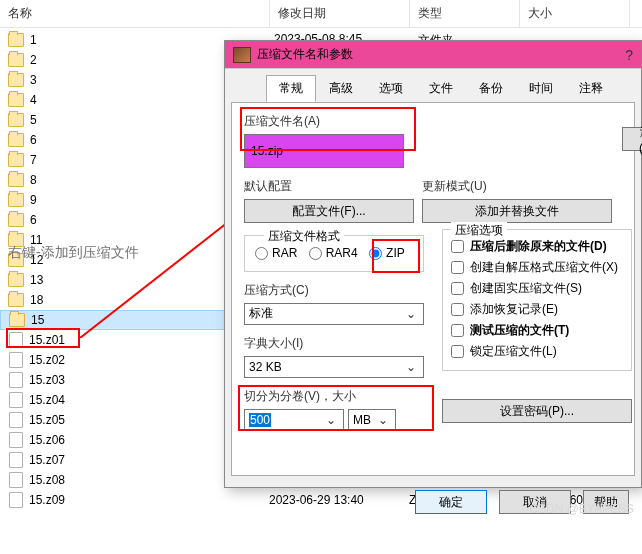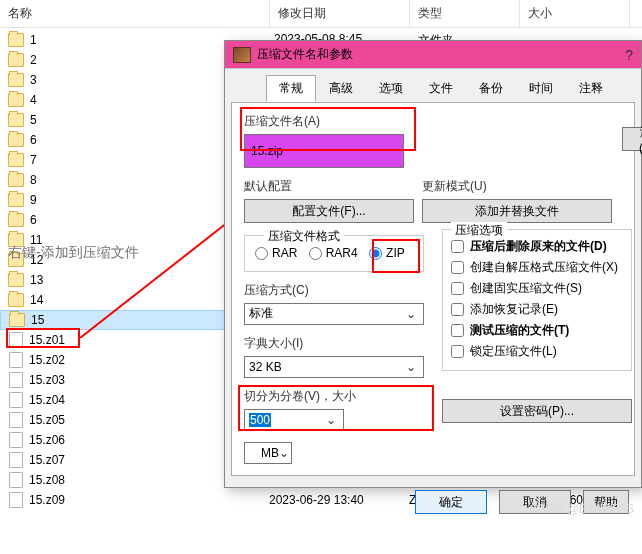--- a/index.html
+++ b/index.html
@@ -41,24 +41,24 @@
 .caret { margin-left: auto; width: 16px; text-align: center; color: #333; }
 
 .checkbox-list label { display: flex; align-items: center; gap: 6px; margin-bottom: 4px; }
 .checkbox-list input { margin: 0; }
 
 .right-col { position: absolute; left: 210px; top: 168px; width: 190px; }
 .right-col .btn { width: 100%; justify-content: center; margin-top: 4px; }
 .right-col .fset2 { border: 1px solid #ccc; padding: 8px 8px 6px; margin-top: 10px; position: relative; }
 .right-col .fset2 .lg { position: absolute; top: -8px; left: 8px; background: #fff; padding: 0 4px; }
 
-.vol-row { display: flex; gap: 11px; flex-direction: column; }
+.vol-row { display: flex; gap: 4px; }
 .vol-row .v-size { border: 1px solid #767676; background: #fff; height: 22px; width: 100px; padding: 2px 4px; color: #0066cc; display: flex; align-items: center; }
 .vol-row .v-size .bluehl { background: #0078d7; color: #fff; padding: 0 1px; }
-.vol-row .v-unit { border: 1px solid #767676; background: #fff; height: 22px; width: 48px; display: flex; align-items: center; padding: 0 16px; }
+.vol-row .v-unit { border: 1px solid #767676; background: #fff; height: 22px; width: 48px; display: flex; align-items: center; padding: 0 4px; }
 
 .dialog-footer { display: flex; gap: 12px; justify-content: flex-end; padding: 8px 12px; }
 .dialog-footer .btn { min-width: 72px; justify-content: center; }
 
 .watermark { position: absolute; right: 8px; bottom: 38px; color: #d9d9d9; font-size: 12px; }
 </style>
 </head>
 <body>
 
 <div class="explorer">
@@ -118,21 +118,21 @@
       <div class="file-row">
         <span class="folder-icon"></span>
         <span>12</span>
       </div>
       <div class="file-row">
         <span class="folder-icon"></span>
         <span>13</span>
       </div>
       <div class="file-row">
         <span class="folder-icon"></span>
-        <span>14</span>
+        <span>18</span>
       </div>
       <div class="file-row selected">
         <span class="folder-icon"></span>
         <span>15</span>
       </div>
       <div class="file-row">
         <span class="file-icon"></span>
         <span style="width:240px">15.z01</span>
         <span style="width:140px">2023-06-29 13:40</span>
         <span style="width:100px">Z01 文件</span>

